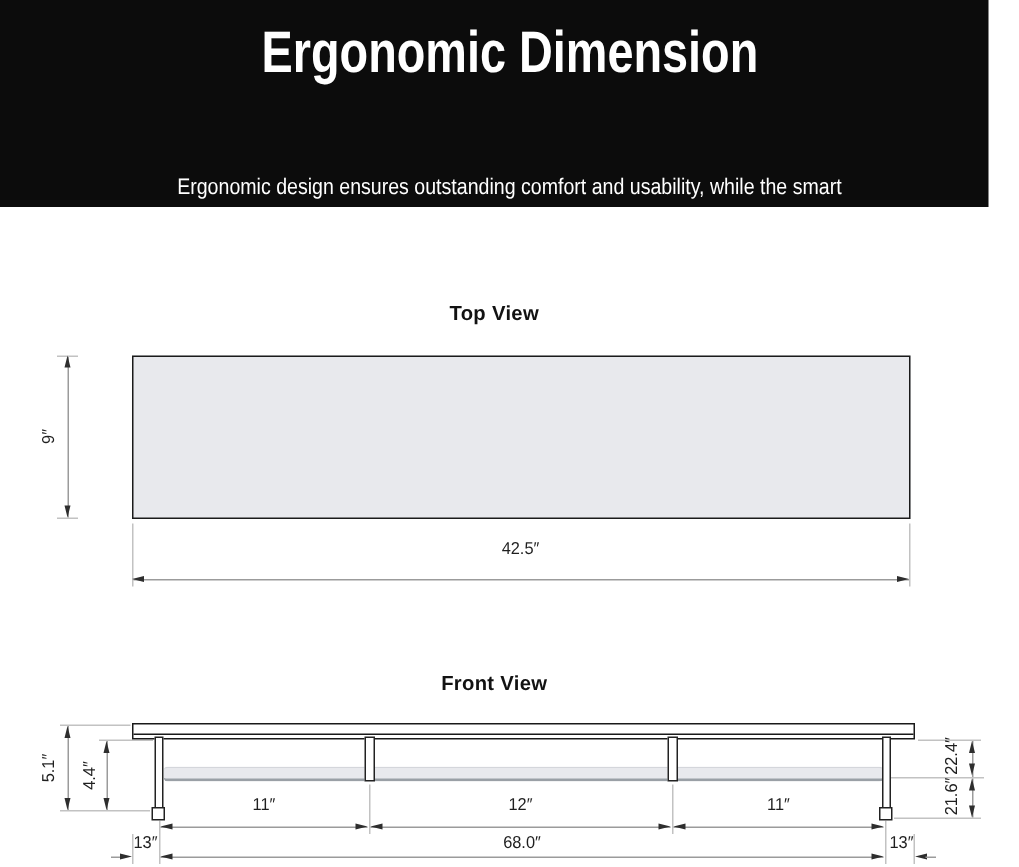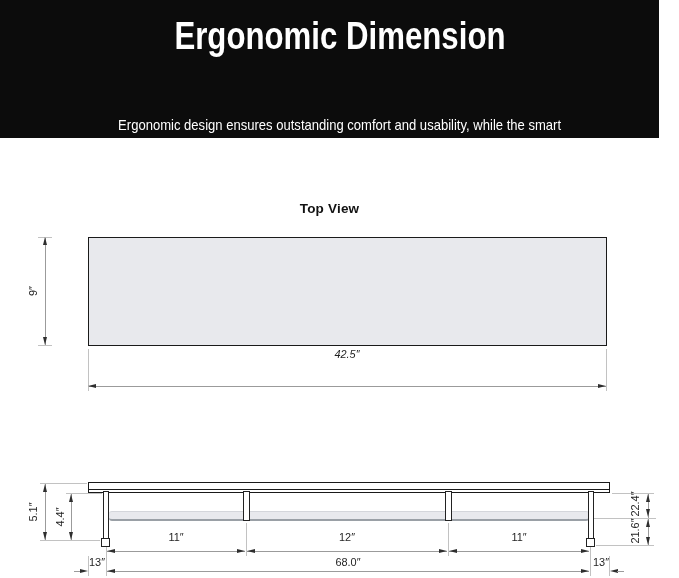--- a/index.html
+++ b/index.html
@@ -57,22 +57,23 @@
   <div class="dimv" style="left:45px;top:238px;height:107px;"></div>
   <div class="arr up" style="left:42.5px;top:237px;"></div>
   <div class="arr down" style="left:42.5px;top:337px;"></div>
   <div class="dlabel rot" style="left:33px;top:291px;">9″</div>
 
   <div class="extv" style="left:88px;top:349px;height:42px;"></div>
   <div class="extv" style="left:606px;top:349px;height:42px;"></div>
   <div class="dimh" style="left:89px;top:386px;width:517px;"></div>
   <div class="arr left" style="left:88px;top:383.5px;"></div>
   <div class="arr right" style="left:598px;top:383.5px;"></div>
-  <div class="dlabel" style="left:347px;top:354px;font-style:italic;">42.5″</div>
+  <div class="dlabel" style="left:347px;top:366px;">42.5″</div>
 
+  <div class="view-title" style="top:448px;">Front View</div>
 
   <div class="shelf-top"></div>
   <div class="shelf-low"></div>
   <div class="leg" style="left:103px;top:491px;width:6px;height:48px;"></div>
   <div class="leg" style="left:101px;top:538px;width:9px;height:9px;"></div>
   <div class="leg" style="left:243px;top:491px;width:7px;height:30px;"></div>
   <div class="leg" style="left:445px;top:491px;width:7px;height:30px;"></div>
   <div class="leg" style="left:588px;top:491px;width:6px;height:48px;"></div>
   <div class="leg" style="left:586px;top:538px;width:9px;height:9px;"></div>
 

